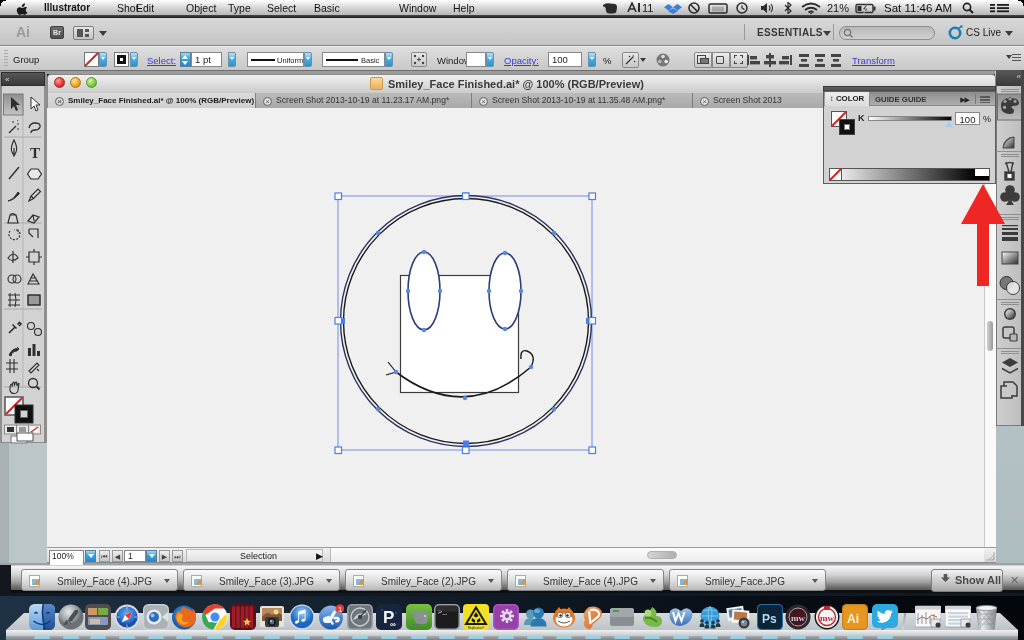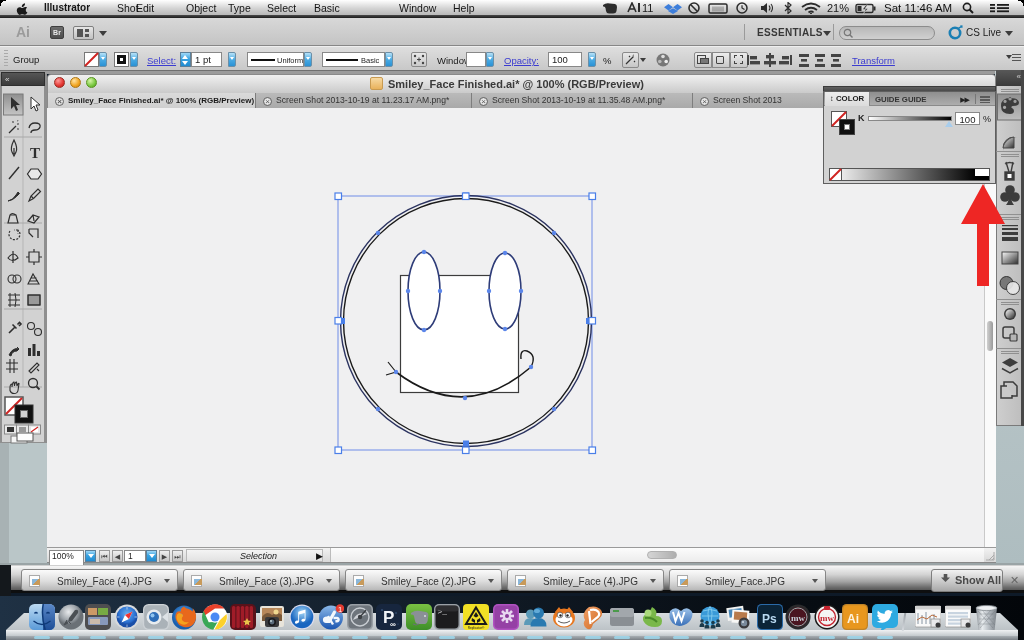--- a/index.html
+++ b/index.html
@@ -344,21 +344,21 @@
 <div class="abs" style="left:85px;top:550px;width:11px;height:12px;background:linear-gradient(#9fd8f7,#38a3e2 45%,#1f8ad0);border:1px solid #5a7f9a;"></div>
 <div class="abs" style="left:87.5px;top:554px;border-left:3px solid transparent;border-right:3px solid transparent;border-top:4px solid #fff;"></div>
 <div class="abs" style="left:99px;top:550px;width:11px;height:12px;background:linear-gradient(#efefef,#c6c6c6);border:1px solid #999;font-size:7px;color:#444;text-align:center;line-height:11px;">⏮</div>
 <div class="abs" style="left:112px;top:550px;width:11px;height:12px;background:linear-gradient(#efefef,#c6c6c6);border:1px solid #999;font-size:7px;color:#444;text-align:center;line-height:11px;">◀</div>
 <div class="abs" style="left:124px;top:550px;width:22px;height:12px;background:#fff;border:1px solid #888;font-size:8.5px;color:#222;line-height:11px;padding-left:3px;">1</div>
 <div class="abs" style="left:146px;top:550px;width:11px;height:12px;background:linear-gradient(#9fd8f7,#38a3e2 45%,#1f8ad0);border:1px solid #5a7f9a;"></div>
 <div class="abs" style="left:148.5px;top:554px;border-left:3px solid transparent;border-right:3px solid transparent;border-top:4px solid #fff;"></div>
 <div class="abs" style="left:159px;top:550px;width:11px;height:12px;background:linear-gradient(#efefef,#c6c6c6);border:1px solid #999;font-size:7px;color:#444;text-align:center;line-height:11px;">▶</div>
 <div class="abs" style="left:172px;top:550px;width:11px;height:12px;background:linear-gradient(#efefef,#c6c6c6);border:1px solid #999;font-size:7px;color:#444;text-align:center;line-height:11px;">⏭</div>
 <div class="abs" style="left:186px;top:549px;width:137px;height:13px;background:linear-gradient(#f4f4f4,#e2e2e2);border:1px solid #b8b8b8;"></div>
-<div class="abs" style="left:240px;top:551px;font-size:9px;color:#222;font-style:italic;">Selection</div>
+<div class="abs" style="left:240px;top:551px;font-size:9px;color:#222;">Selection</div>
 <div class="abs" style="left:316px;top:551px;font-size:9px;color:#111;">▶</div>
 <div class="abs" style="left:330px;top:548px;width:654px;height:14px;background:linear-gradient(#fcfcfc,#ececec);border-left:1px solid #bbb;"></div>
 <div class="abs" style="left:647px;top:551px;width:30px;height:8px;background:linear-gradient(90deg,#d5d5d5,#aeaeae);border-radius:4px;border:1px solid #b0b0b0;"></div>
 <svg class="abs" style="left:985px;top:551px;" width="10" height="10">
       <path d="M9 1 L9 9 L1 9 M9 4 L4 9 M9 7 L7 9" stroke="#aaa" stroke-width="1" fill="none"></path>
     </svg>
 </div>
 
 <div class="abs" id="toolbox"></div>
 <div class="abs" id="toolboxhead">«</div>

